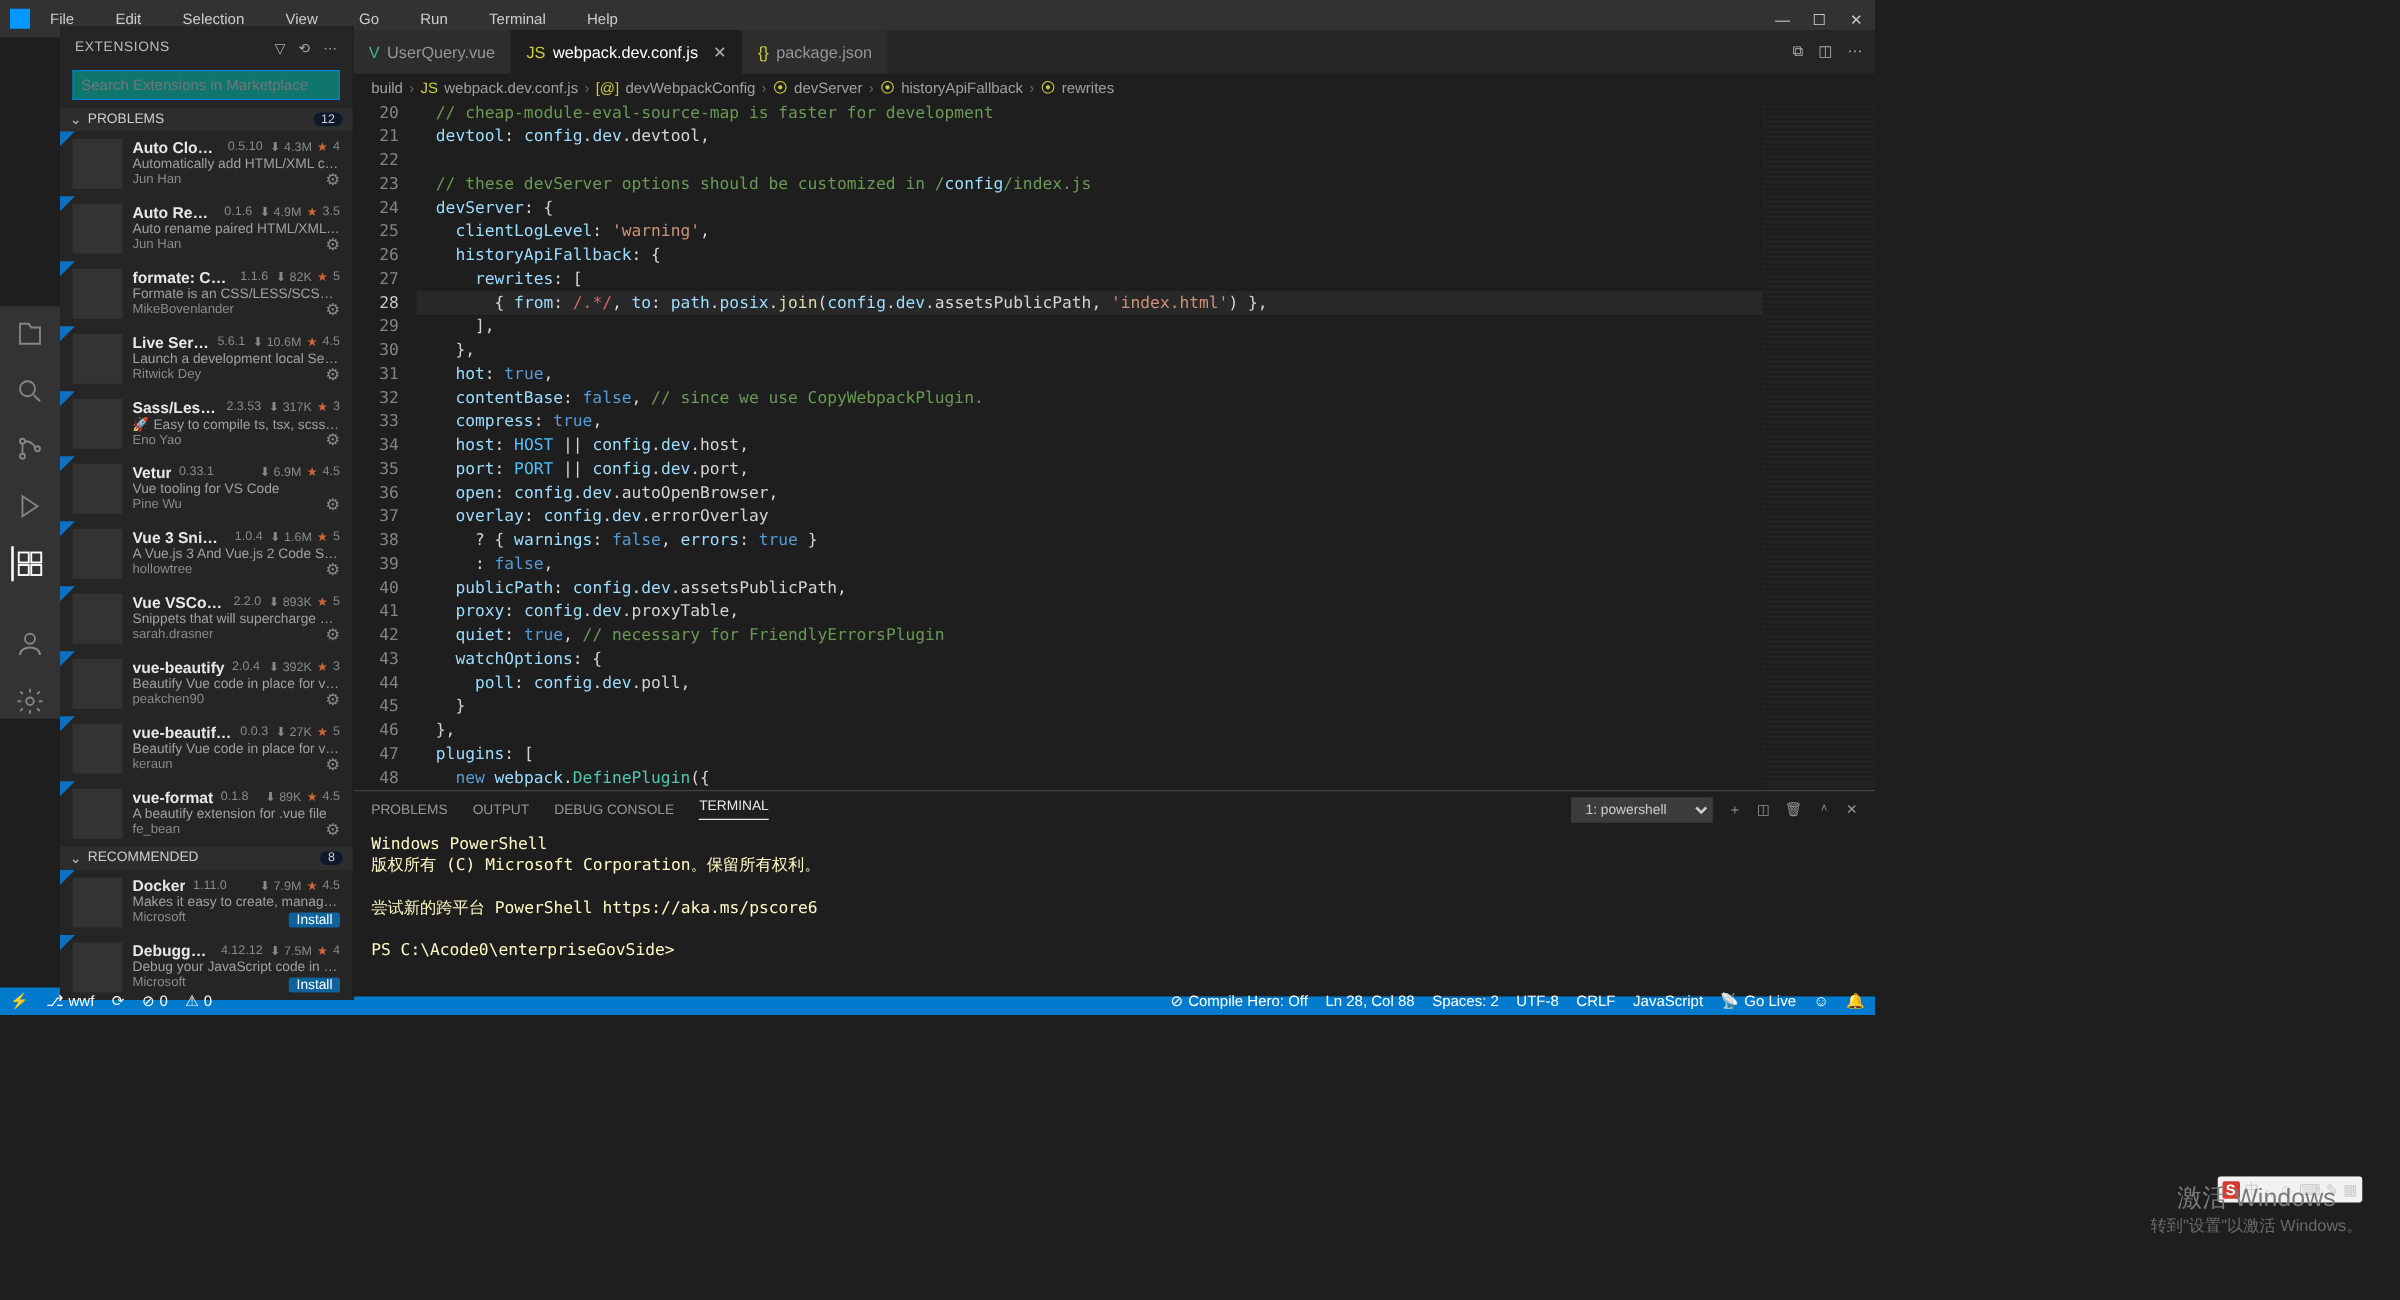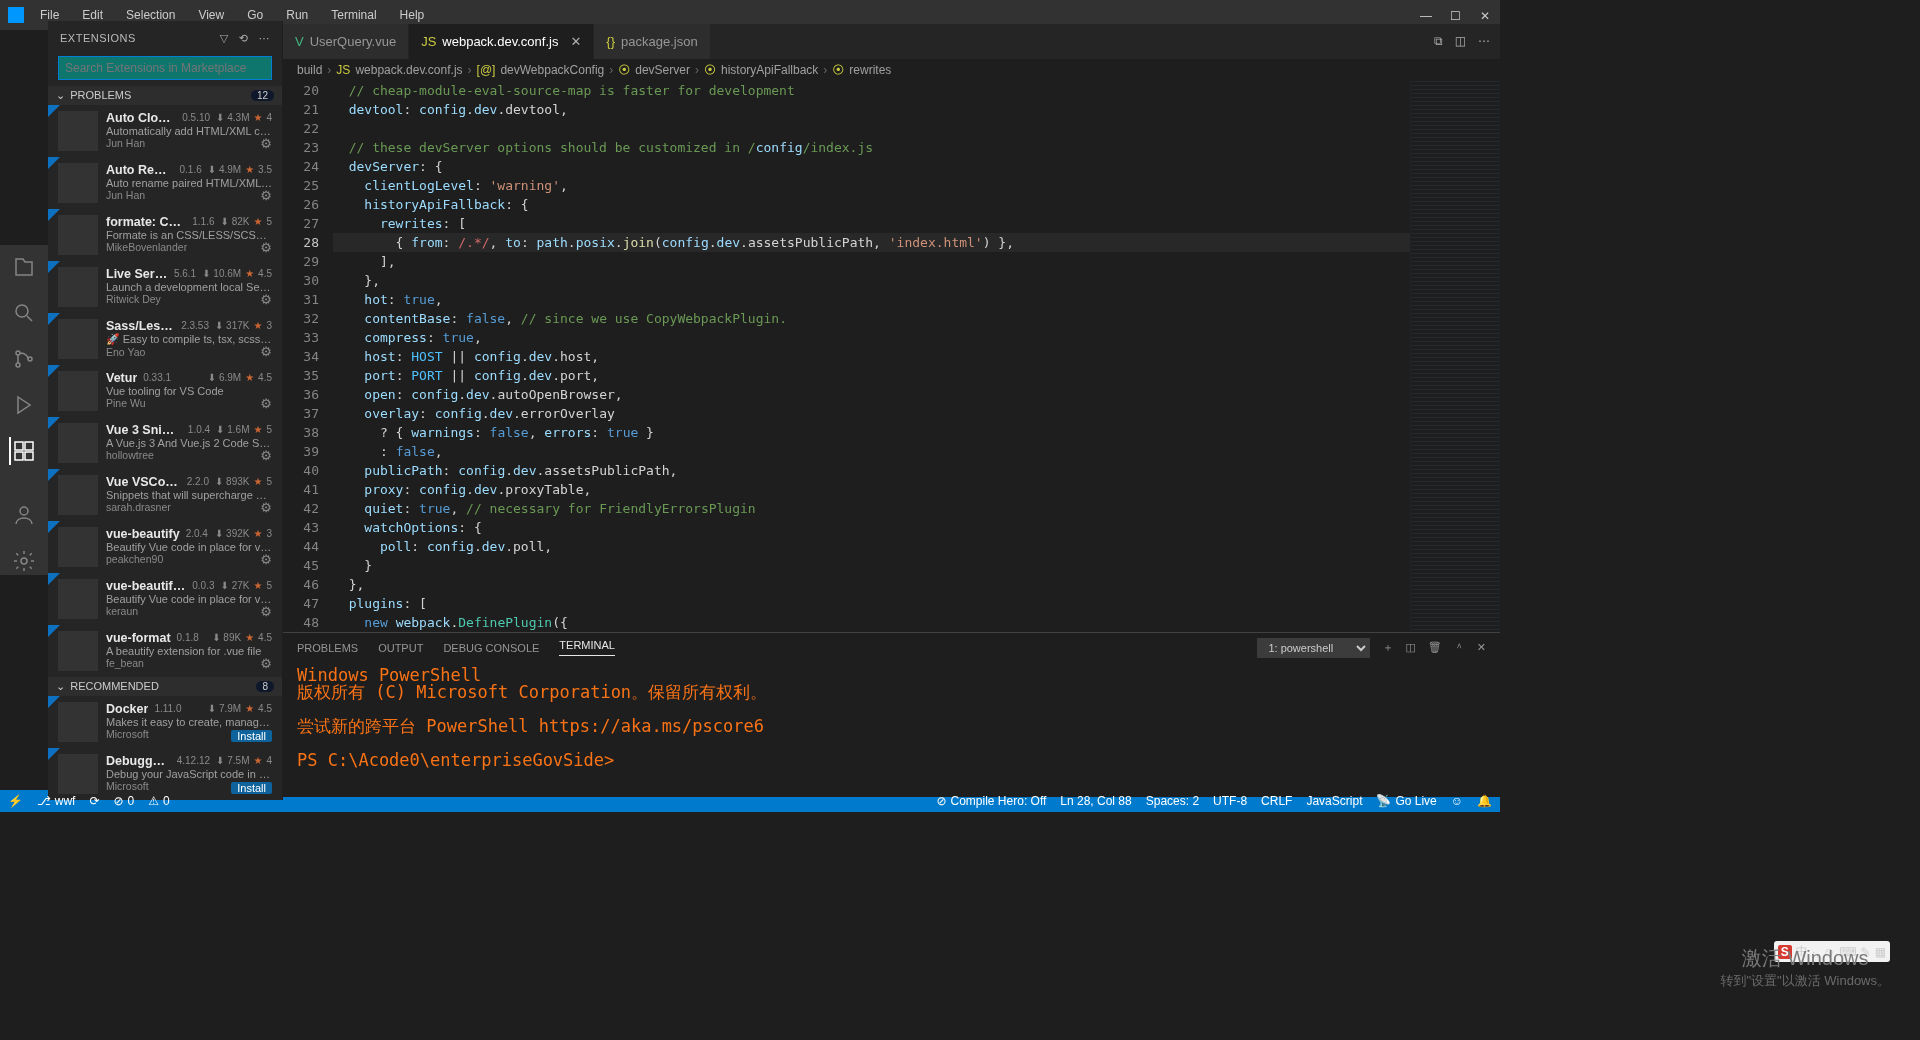--- a/index.html
+++ b/index.html
@@ -1,19 +1,19 @@
 <!DOCTYPE html>
 <html><head>
 <meta charset="utf-8">
 <style>
 * { margin: 0; padding: 0; box-sizing: border-box; }
 body { font-family: "Segoe UI", sans-serif; font-size: 12px; background: #1e1e1e; color: #cccccc; overflow: hidden; width: 1500px; height: 812px; }
 .titlebar { height: 30px; background: #323233; display: flex; align-items: center; padding: 0 8px; }
 .titlebar .vsicon { width: 16px; height: 16px; background: #0098ff; margin-right: 8px; }
-.menubar { display: flex; gap: 7px; }
+.menubar { display: flex; gap: 17px; }
 .menubar span { padding: 4px 8px; color: #cccccc; cursor: pointer; }
 .title-center { flex: 1; text-align: center; color: #cccccc; font-size: 12px; }
 .window-controls { display: flex; gap: 18px; margin-left: auto; }
 .window-controls span { width: 12px; height: 12px; color: #cccccc; }
 .main { display: flex; height: calc(100% - 30px - 22px); align-items: center; }
 .activitybar { width: 48px; background: #333333; display: flex; flex-direction: column; align-items: center; padding-top: 8px; gap: 18px; }
 .activitybar .ab-icon { width: 28px; height: 28px; display: flex; align-items: center; justify-content: center; color: #858585; cursor: pointer; }
 .activitybar .ab-icon.active { color: #fff; border-left: 2px solid #fff; margin-left: -2px; }
 .activitybar .spacer { flex: 1; }
 .sidebar { width: 235px; background: #252526; display: flex; flex-direction: column; border-right: 1px solid #1e1e1e; }
@@ -60,21 +60,21 @@
 .c-var { color: #4fc1ff; }
 .c-fn { color: #dcdcaa; }
 .c-re { color: #d16969; }
 .c-cls { color: #4ec9b0; }
 .line-hl { background: #282828; display: inline-block; width: 100%; }
 .panel { height: 165px; background: #1e1e1e; border-top: 1px solid #414141; display: flex; flex-direction: column; }
 .panel-tabs { height: 30px; display: flex; align-items: center; padding: 0 14px; gap: 20px; font-size: 11px; color: #969696; }
 .panel-tabs span.active { color: #e7e7e7; border-bottom: 1px solid #e7e7e7; padding-bottom: 4px; }
 .panel-tabs .pright { margin-left: auto; display: flex; align-items: center; gap: 12px; }
 .panel-tabs select { background: #3c3c3c; color: #ccc; border: 1px solid #3c3c3c; font-size: 11px; padding: 2px 20px 2px 6px; }
-.terminal-body { flex: 1; font-family: Consolas, monospace; font-size: 17px; line-height: 17px; padding: 4px 14px; color: #f97316; white-space: pre-wrap; }
+.terminal-body { flex: 1; font-family: Consolas, monospace; font-size: 13px; line-height: 17px; padding: 4px 14px; color: #fef9c3; white-space: pre-wrap; }
 .statusbar { height: 22px; background: #007acc; color: #fff; display: flex; align-items: center; font-size: 12px; padding: 0 8px; gap: 14px; }
 .statusbar .right { margin-left: auto; display: flex; gap: 14px; align-items: center; }
 .sb-item { display: flex; align-items: center; gap: 4px; }
 .watermark { position: fixed; right: 30px; bottom: 50px; color: #6b6b6b; font-size: 13px; text-align: center; pointer-events: none; }
 .watermark .big { font-size: 20px; color: #7a7a7a; }
 .ime-bar { position: fixed; right: 30px; bottom: 78px; background: #f2f2f2; border-radius: 3px; padding: 2px 4px; display: flex; gap: 4px; align-items: center; font-size: 12px;}
 .ime-bar .s-red { background:#d73a31;color:#fff;padding:0 3px;border-radius:2px;font-weight:bold;}
 .svg-i { width: 24px; height: 24px; }
 ::-webkit-scrollbar { width: 10px; }
 ::-webkit-scrollbar-thumb { background: #424242; }

